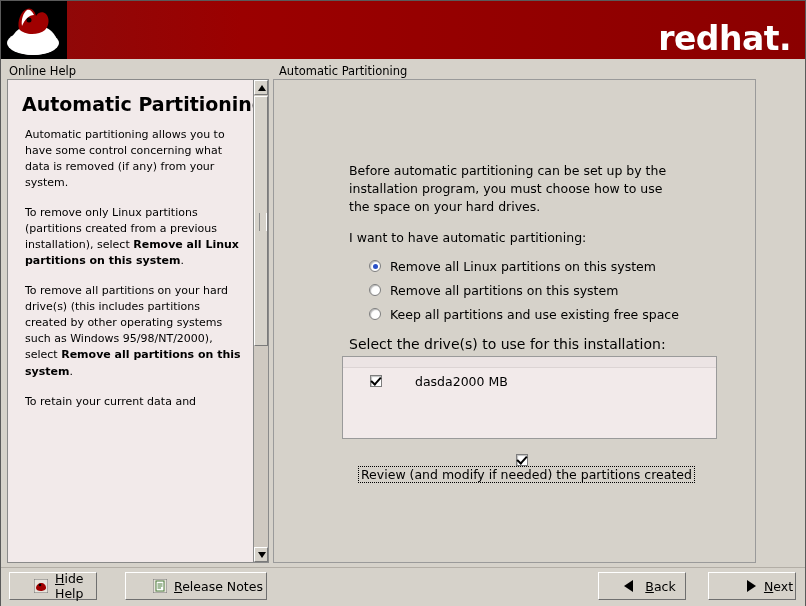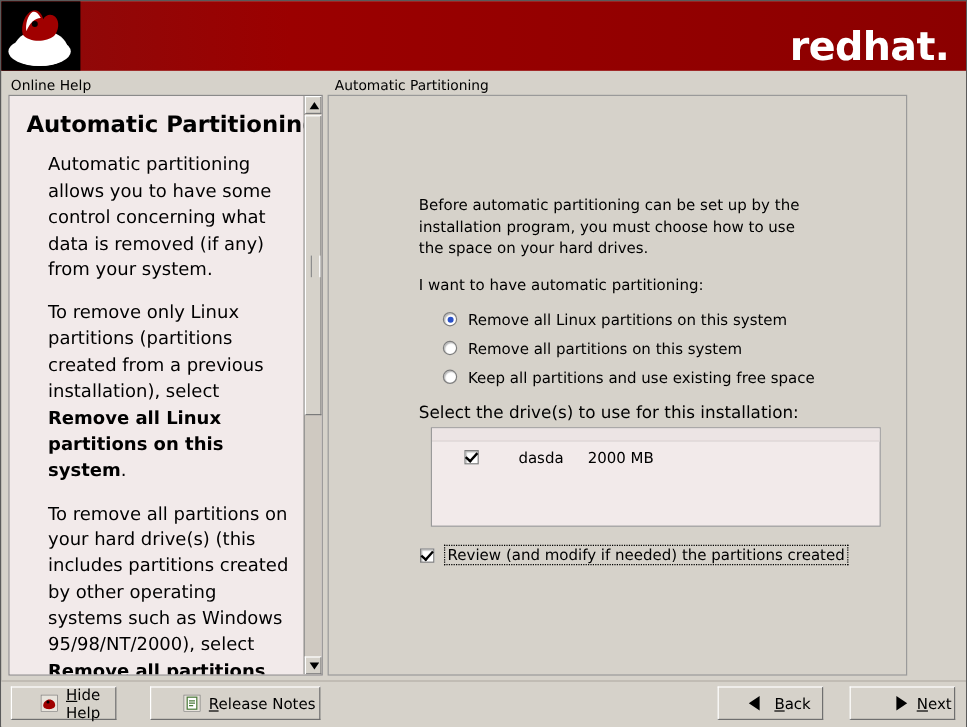--- a/index.html
+++ b/index.html
@@ -92,23 +92,23 @@
     overflow: hidden;
   }
   .help-title {
     font-size: 19px;
     font-weight: bold;
     margin: 6px 0 12px 0;
     line-height: 1.1;
     white-space: nowrap;
   }
   .help-para {
-    font-size: 15px;
+    font-size: 11px;
     line-height: 1.46;
-    margin: 0 0 14px 18px;
+    margin: 0 0 14px 3px;
   }
   .help-para b { font-weight: bold; }
   .help-clip {
     height: 1.46em;
     overflow: hidden;
   }
 
   
   .scrollbar {
     position: absolute;
@@ -236,21 +236,21 @@
   .radio-label { font-size: 12.5px; }
 
   .drive-label {
     position: absolute;
     left: 75px;
     top: 256px;
     font-size: 14px;
   }
   .drive-box {
     position: absolute;
-    left: 85px;
+    left: 68px;
     top: 276px;
     width: 375px;
     height: 83px;
     box-sizing: border-box;
     border: 1px solid #9a9a9a;
     background: #f2eaea;
   }
   .drive-head {
     height: 10px;
     background: #ece4e4;
@@ -280,30 +280,30 @@
     width: 4px; height: 8px;
     border: solid #000;
     border-width: 0 2px 2px 0;
     transform: rotate(42deg);
   }
   .drive-name {
     margin-left: 33px;
     font-size: 12.5px;
   }
   .drive-size {
-    margin-left: 20px;
     font-size: 12.5px;
   }
 
   .review-row {
     position: absolute;
     left: 76px;
     top: 374px;
     display: flex;
     align-items: center;
+    flex-direction: column;
   }
   .review-text {
     margin-left: 8px;
     font-size: 12.5px;
     border: 1px dotted #000;
     padding: 0 2px;
     line-height: 15px;
   }
 
   

